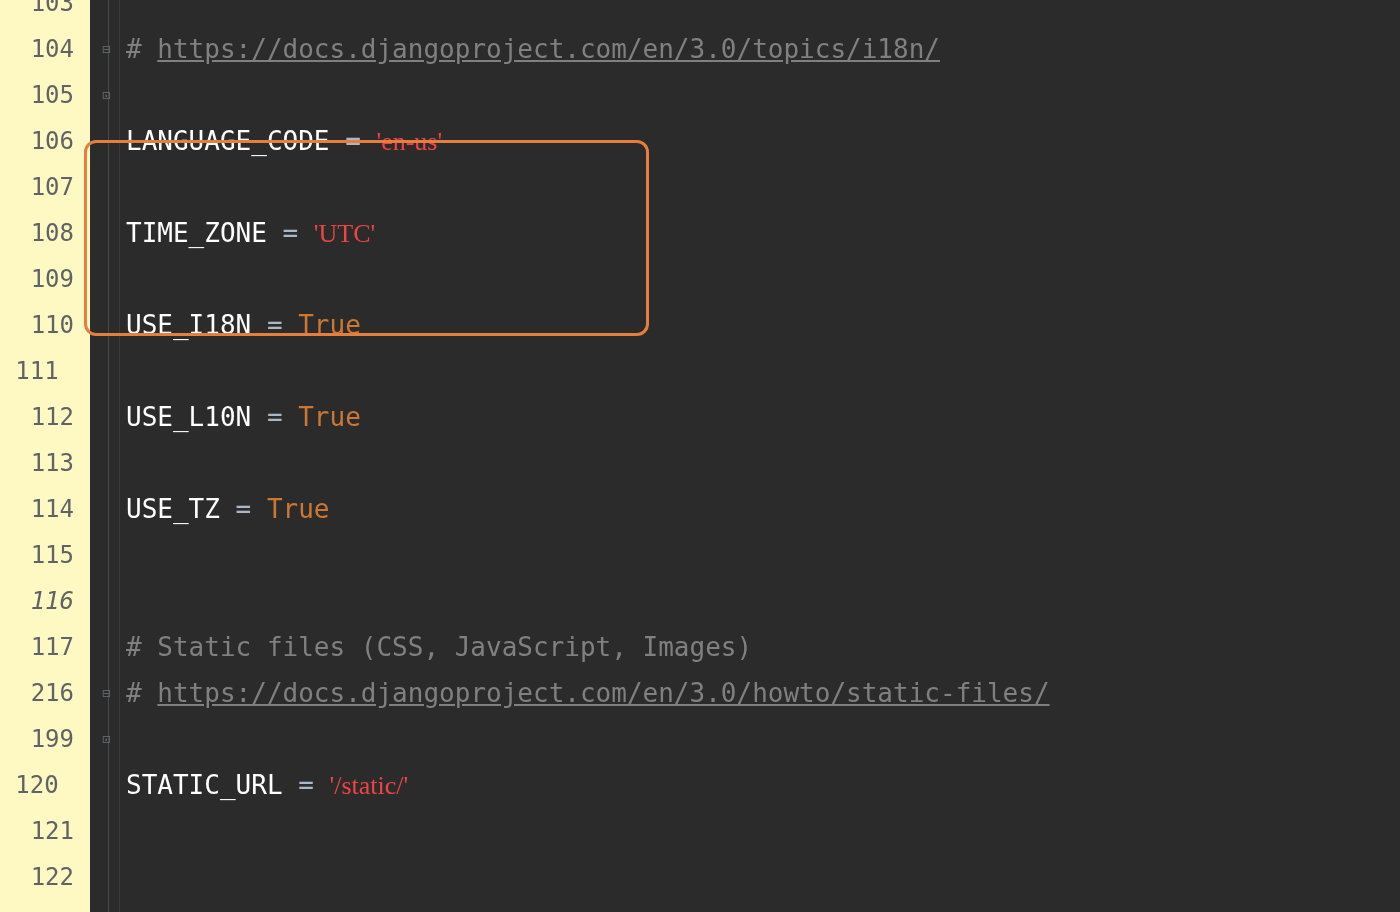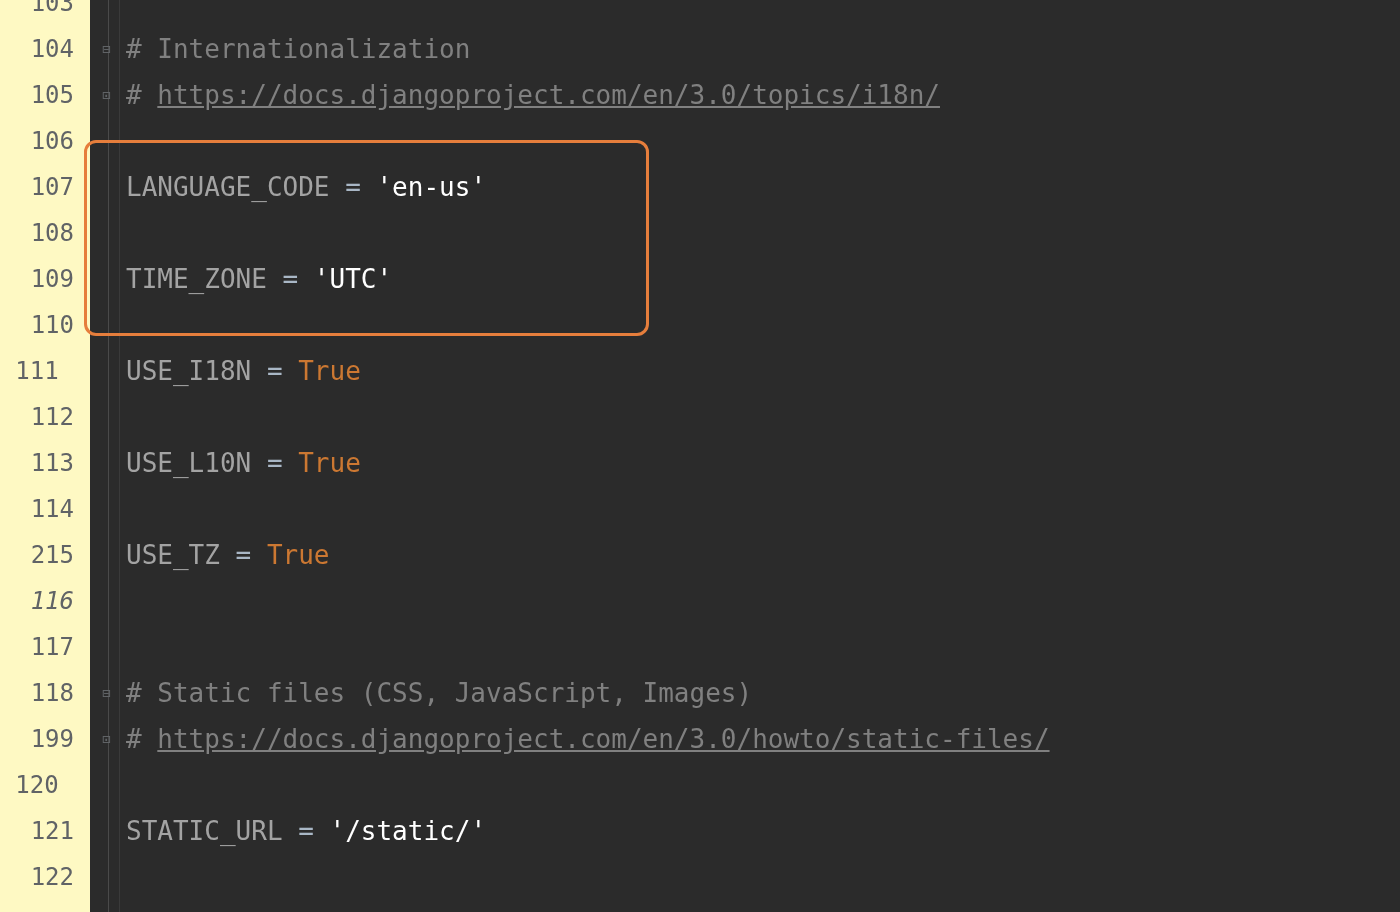--- a/index.html
+++ b/index.html
@@ -63,27 +63,28 @@
       color: #a9b7c6;
     }
     .comment {
       color: #808080;
     }
     .comment-link {
       color: #808080;
       text-decoration: underline;
     }
     .string {
-      color: #ffffff;
+      color: #ef4444;
+      font-family: Liberation Serif, serif;
     }
     .keyword {
       color: #cc7832;
     }
     .identifier {
-      color: #a3a3a3;
+      color: #ffffff;
     }
     .operator {
       color: #a9b7c6;
     }
     .highlight-box {
       position: absolute;
       border: 3px solid #e67e3c;
       border-radius: 12px;
       pointer-events: none;
       z-index: 10;
@@ -108,40 +109,39 @@
       <div class="line-number" style="position: relative;">105</div>
       <div class="line-number" style="position: relative;">106</div>
       <div class="line-number" style="position: relative;">107</div>
       <div class="line-number" style="position: relative;">108</div>
       <div class="line-number" style="position: relative;">109</div>
       <div class="line-number" style="position: relative;">110</div>
       <div class="line-number" style="position: relative; text-align: center;">111</div>
       <div class="line-number" style="position: relative;">112</div>
       <div class="line-number" style="position: relative;">113</div>
       <div class="line-number" style="position: relative;">114</div>
-      <div class="line-number" style="position: relative;">215</div>
+      <div class="line-number" style="position: relative;">115</div>
       <div class="line-number" style="position: relative; font-style: italic;">116</div>
       <div class="line-number" style="position: relative;">117</div>
-      <div class="line-number" style="position: relative;">118</div>
+      <div class="line-number" style="position: relative;">216</div>
       <div class="line-number" style="position: relative;">199</div>
       <div class="line-number" style="position: relative; text-align: center;">120</div>
       <div class="line-number" style="position: relative;">121</div>
       <div class="line-number" style="position: relative;">122</div>
     </div>
   <div class="fold-column" id="foldcol">
     <div class="fold-line"></div>
   <div class="fold-marker" style="top: 43px;">⊟</div>
       <div class="fold-marker" style="top: 89px;">⊡</div>
       <div class="fold-marker" style="top: 687px;">⊟</div>
       <div class="fold-marker" style="top: 733px;">⊡</div>
     </div>
   <div class="code-area" id="codearea">
     <div class="highlight-box" id="hlbox" style="left: -36px; top: 140px; height: 196px; width: 565px;"></div>
   <div class="code-line" style="margin-top: -20px;"></div>
-      <div class="code-line"><span class="comment"># Internationalization</span></div>
       <div class="code-line"><span class="comment"># </span><span class="comment-link">https://docs.djangoproject.com/en/3.0/topics/i18n/</span></div>
       <div class="code-line"></div>
       <div class="code-line"><span class="identifier">LANGUAGE_CODE </span><span class="operator">= </span><span class="string">'en-us'</span></div>
       <div class="code-line"></div>
       <div class="code-line"><span class="identifier">TIME_ZONE </span><span class="operator">= </span><span class="string">'UTC'</span></div>
       <div class="code-line"></div>
       <div class="code-line"><span class="identifier">USE_I18N </span><span class="operator">= </span><span class="keyword">True</span></div>
       <div class="code-line"></div>
       <div class="code-line"><span class="identifier">USE_L10N </span><span class="operator">= </span><span class="keyword">True</span></div>
       <div class="code-line"></div>

